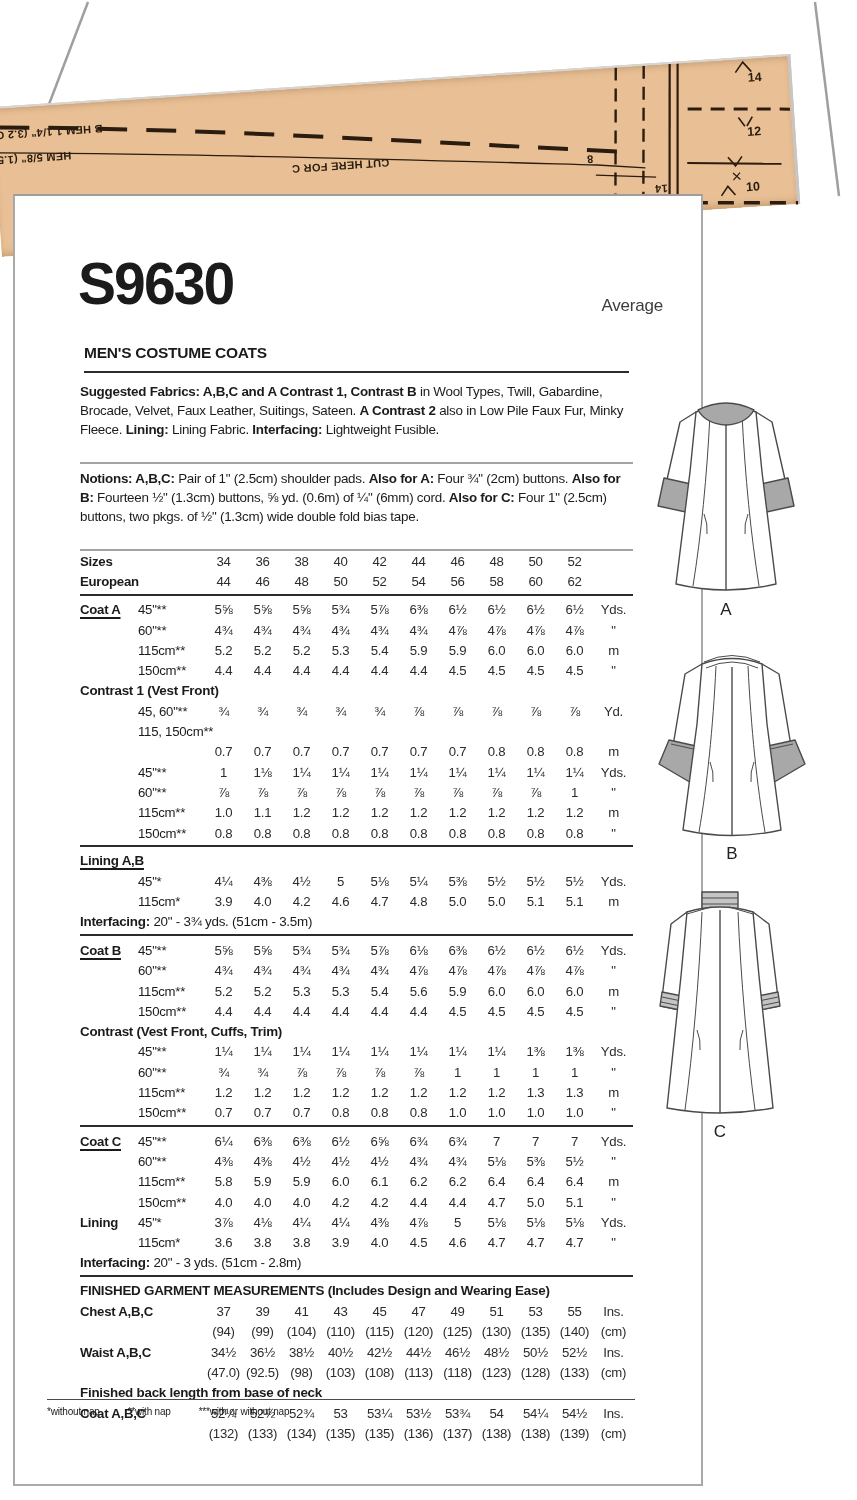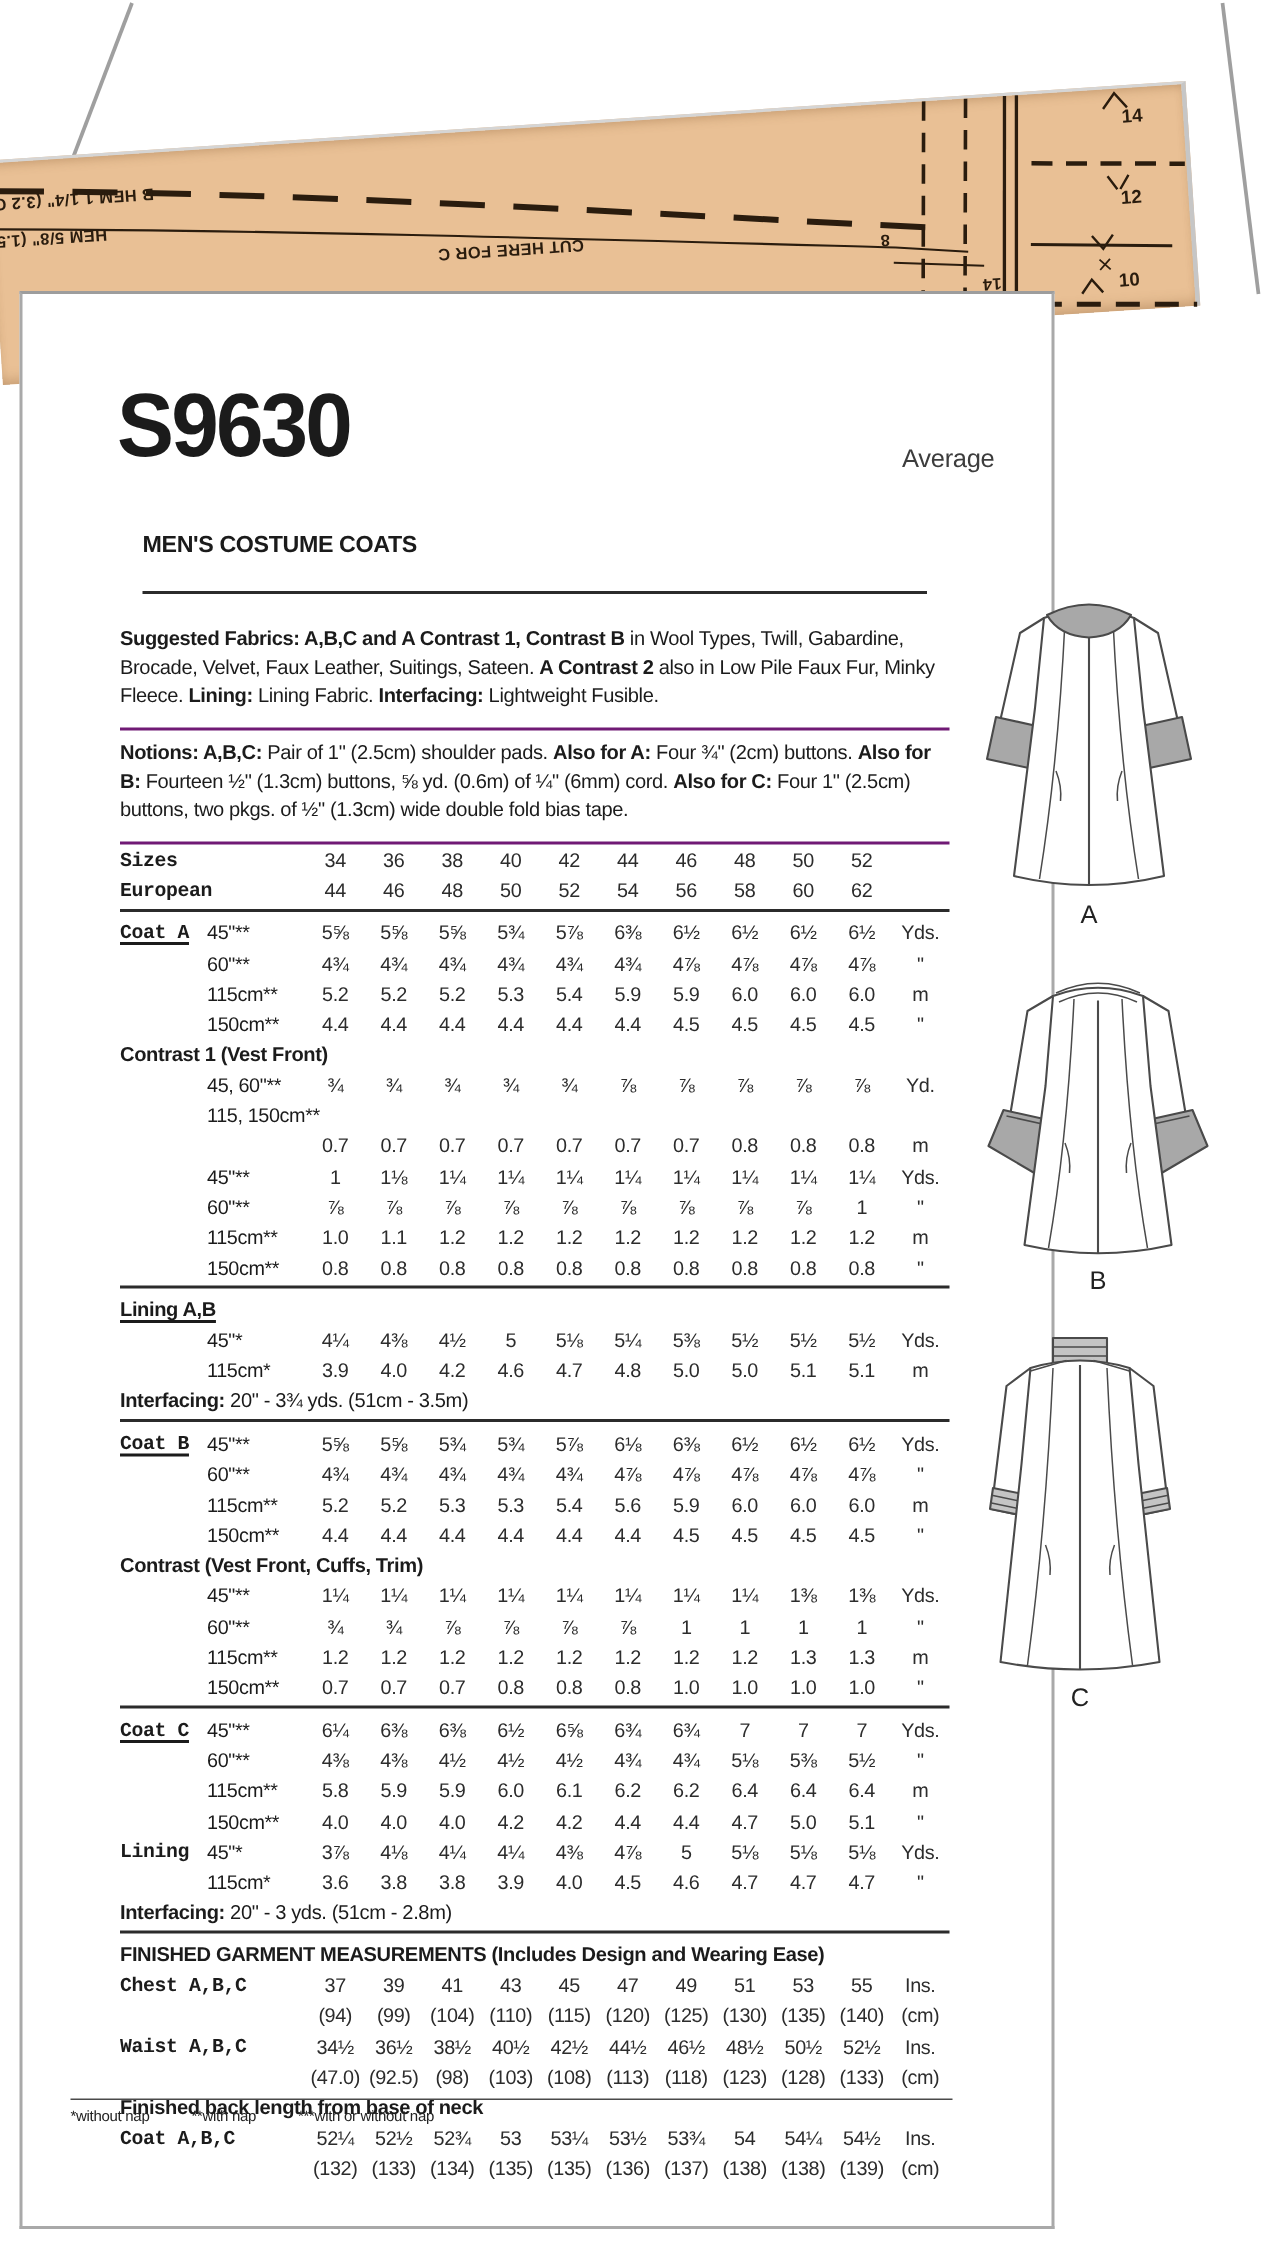--- a/index.html
+++ b/index.html
@@ -23,30 +23,30 @@
   
   .envelope{position:absolute;left:13px;top:194px;width:690px;height:1292px;z-index:2;
     background:#fff;border:2px solid #a9a9a9;border-top:2px solid #9d9d9d;}
 
   .pattern-number{position:absolute;left:63px;top:58px;font-size:60px;font-weight:800;
     letter-spacing:-2px;transform:scaleX(.95);transform-origin:0 0;line-height:1;}
   .skill{position:absolute;left:498px;top:100px;width:150px;text-align:right;
     font-size:17px;color:#3d3d3d;letter-spacing:-.2px;}
 
   .main{position:absolute;left:65px;top:144px;width:553px;letter-spacing:-.25px;}
-  .main h2{margin:15px;font-size:15.5px;font-weight:700;padding-bottom:21px;
+  .main h2{margin:4px;font-size:15.5px;font-weight:700;padding-bottom:9px;
     border-bottom:2px solid #2b2b2b;}
-  .para{font-size:13.4px;line-height:19px;padding:5px 0 12px;border-bottom:2px solid #701a75;}
+  .para{font-size:13.4px;line-height:19px;padding:5px 0 23px;border-bottom:2px solid #a3a3a3;}
   .b{font-weight:700;}
   .u{text-decoration:underline;text-underline-offset:3px;text-decoration-thickness:1.5px;}
 
   
   .t-row{display:grid;grid-template-columns:58px 66px repeat(10,39px) 39px;
     height:20.3px;align-items:center;font-size:13.2px;}
-  .c-l1{white-space:nowrap;font-family:Liberation Mono, monospace;}
+  .c-l1{white-space:nowrap;}
   .c-l1.wide{grid-column:1 / 3;}
   .c-l2{white-space:nowrap;}
   .c-v{text-align:center;color:#2c2c2c;white-space:nowrap;}
   .c-u{text-align:center;color:#2c2c2c;}
   .t-sec{height:20.3px;line-height:20.3px;font-size:13.4px;white-space:nowrap;}
   .t-rule{border-top:2px solid #2b2b2b;margin:2px 0 4px;}
 
   
   .view{position:absolute;display:flex;flex-direction:column;align-items:center;}
   .view-label{font-size:17px;color:#222;margin-top:2px;}

